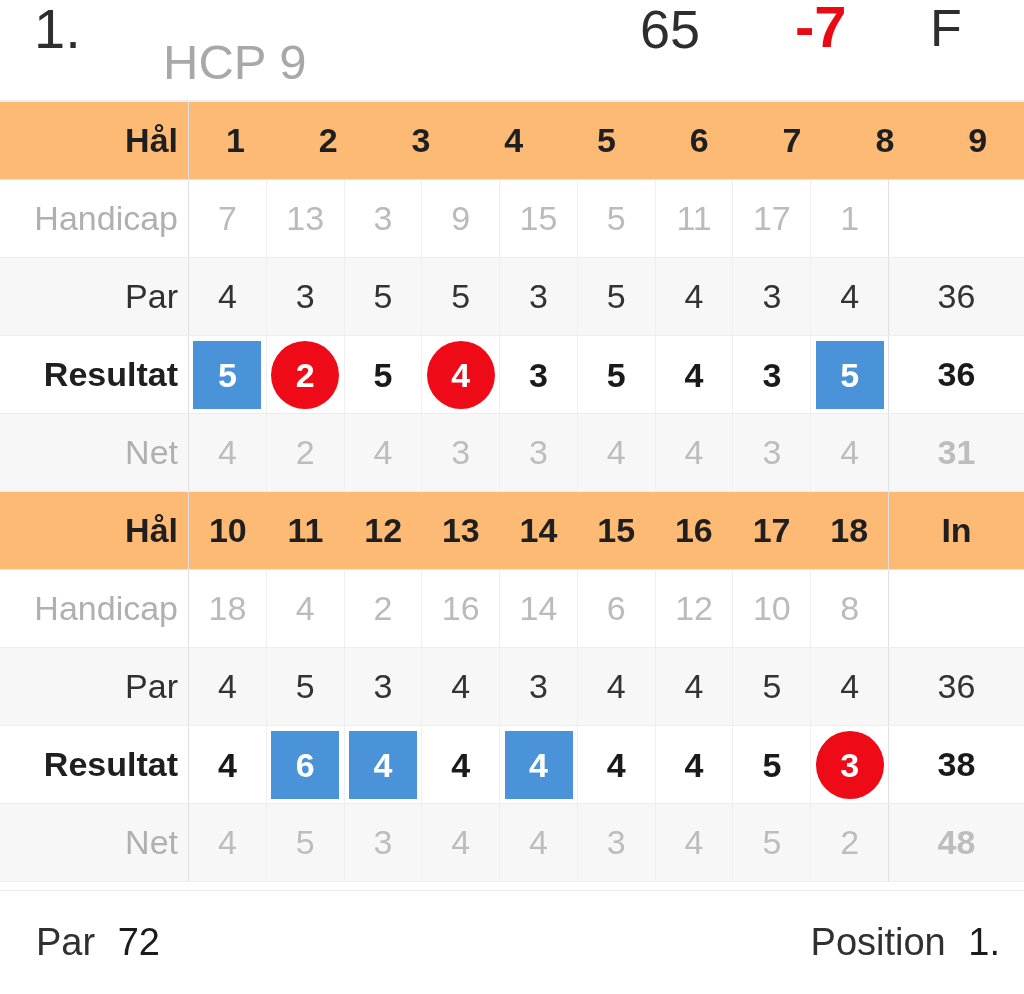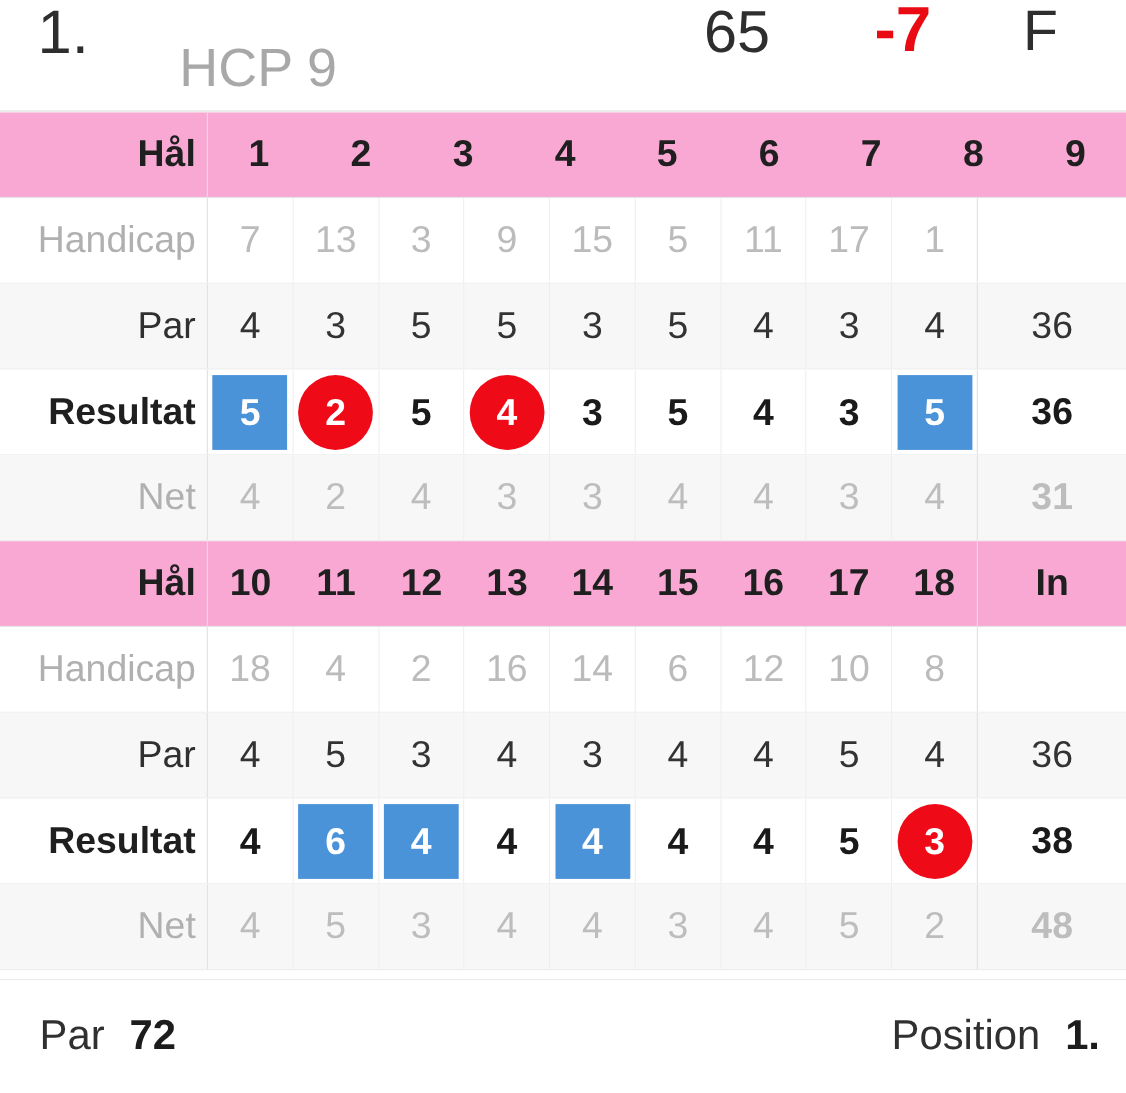--- a/index.html
+++ b/index.html
@@ -64,21 +64,21 @@
 
   .row {
     display: flex;
     height: 78px;
     flex: 0 0 78px;
     align-items: stretch;
     border-bottom: 1px solid #ededed;
     background: #ffffff;
   }
   .row.shaded { background: #f7f7f7; }
-  .row.holerow { background: #f9a8d4; border-bottom: 1px solid #e4e4e4; }
+  .row.holerow { background: #fdba74; border-bottom: 1px solid #e4e4e4; }
 
   .label {
     width: 188px;
     flex: 0 0 188px;
     display: flex;
     align-items: center;
     justify-content: flex-end;
     padding-right: 10px;
     font-size: 34px;
   }
@@ -146,21 +146,21 @@
     border-top: 1px solid #ececec;
     position: relative;
   }
   .footer .fitem {
     position: absolute;
     font-size: 38px;
     color: #303030;
     white-space: nowrap;
   }
   .footer .fitem .k { font-weight: 400; }
-  .footer .fitem .v { font-weight: 700; color: #1c1c1c; }
+  .footer .fitem .v { font-weight: 400; color: #1c1c1c; }
   .footer .f-par { left: 36px; }
   .footer .f-res { left: 322px; }
   .footer .f-pos { right: 24px; }
 </style>
 </head>
 <body>
 
 <div class="app">
 
   <div class="summary">

